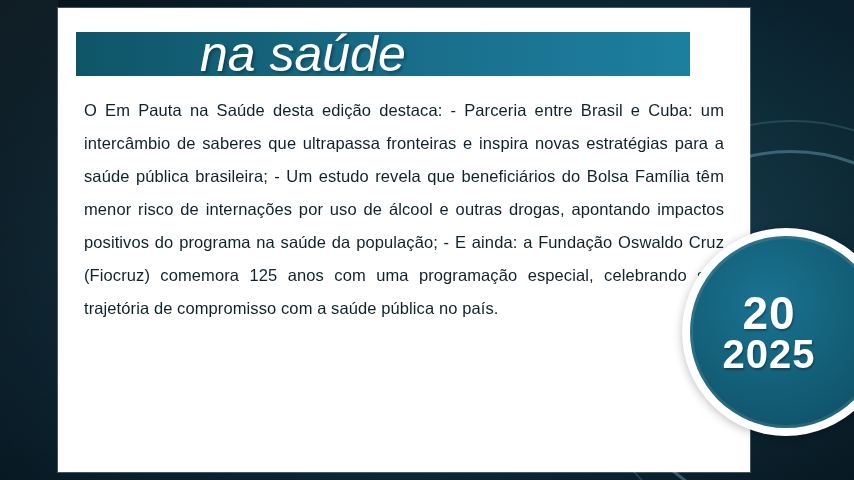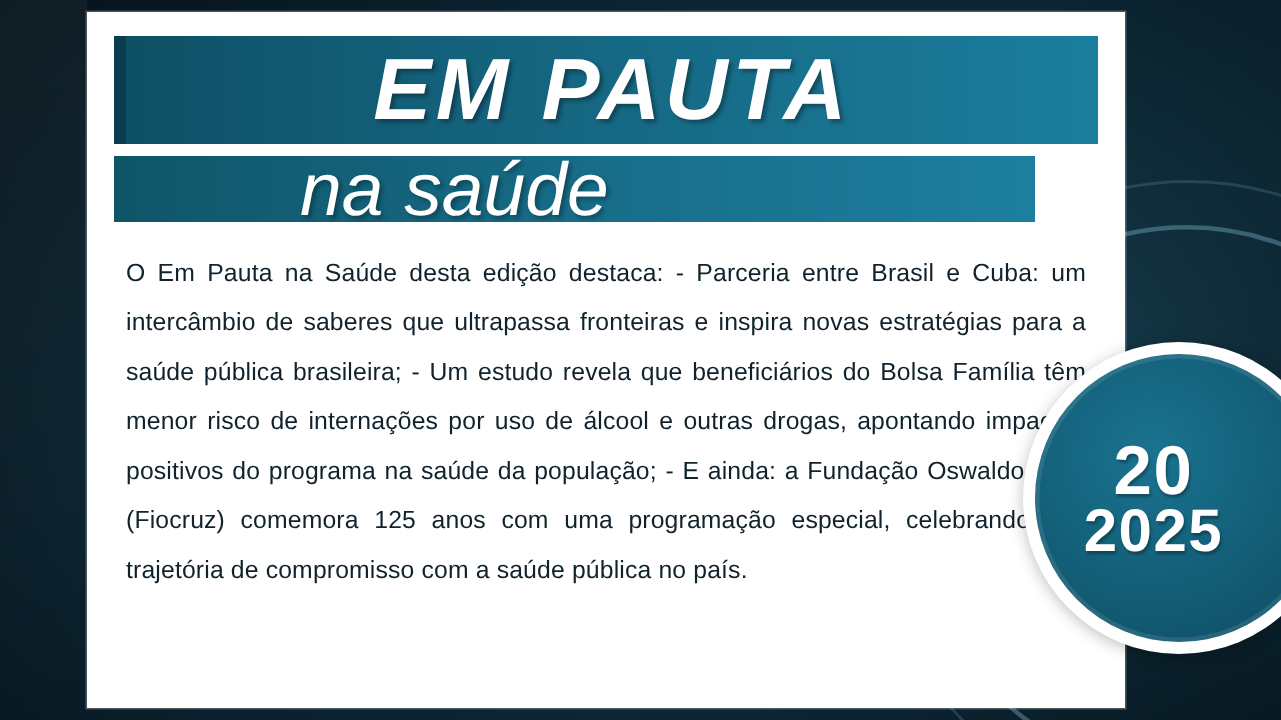--- a/index.html
+++ b/index.html
@@ -178,24 +178,20 @@
 
 <div id="stage">
 
   <div id="left-strip"></div>
   <div id="arc2"></div>
   <div id="arc"></div>
 
   <div id="card">
 
     <div class="title-wrap">
-      <div class="bar-main">
-        <div class="edge-left"></div>
-        <div class="title-main">EM PAUTA</div>
-      </div>
       <div class="bar-sub">
         <div class="title-sub">na saúde</div>
       </div>
     </div>
 
     <div class="body-text">O Em Pauta na Saúde desta edição destaca: - Parceria entre Brasil e Cuba: um intercâmbio de saberes que ultrapassa fronteiras e inspira novas estratégias para a saúde pública brasileira; - Um estudo revela que beneficiários do Bolsa Família têm menor risco de internações por uso de álcool e outras drogas, apontando impactos positivos do programa na saúde da população; - E ainda: a Fundação Oswaldo Cruz (Fiocruz) comemora 125 anos com uma programação especial, celebrando sua trajetória de compromisso com a saúde pública no país.</div>
 
   </div>
 
   <div id="date-badge">

